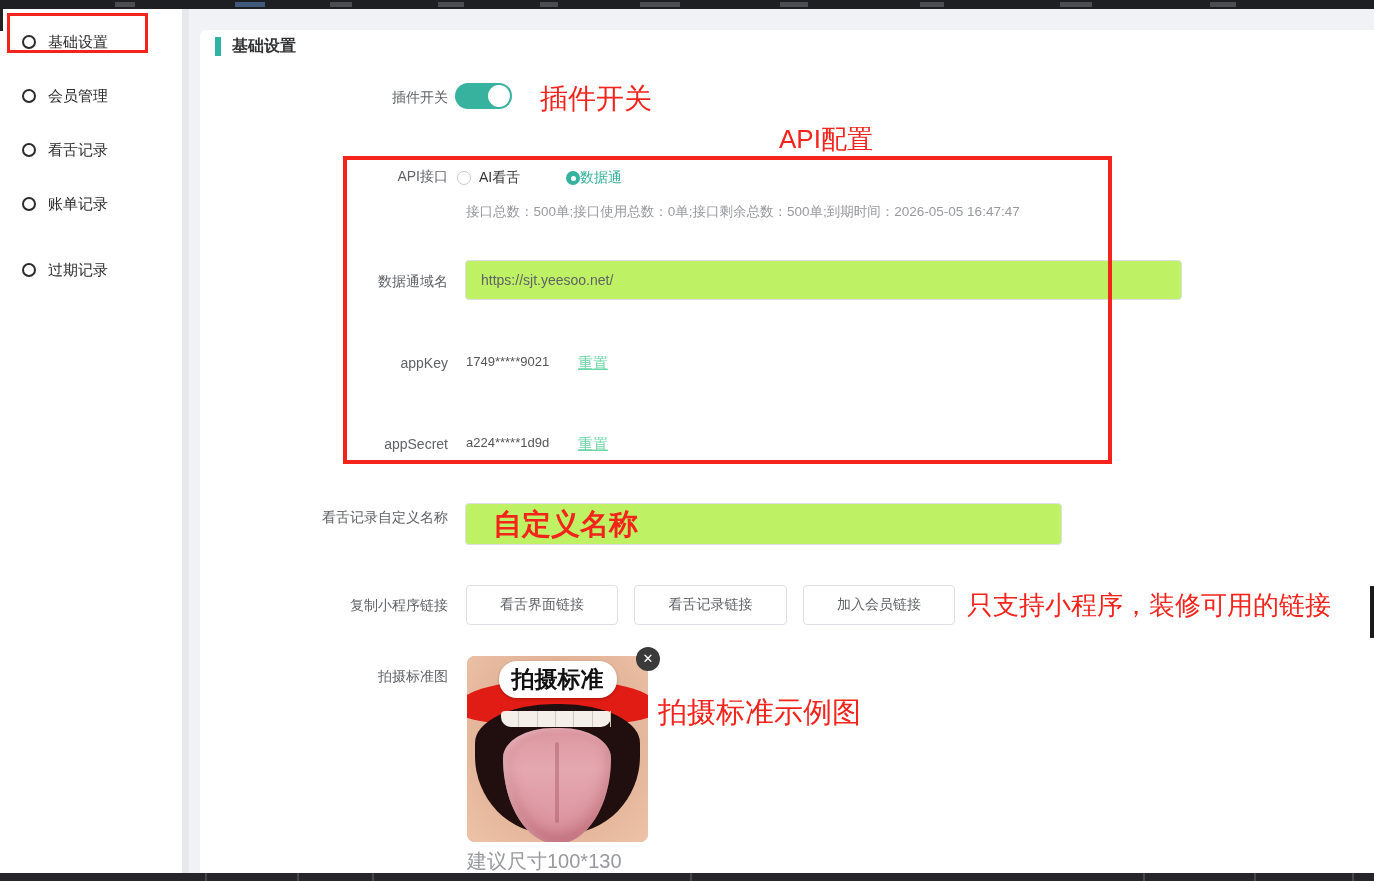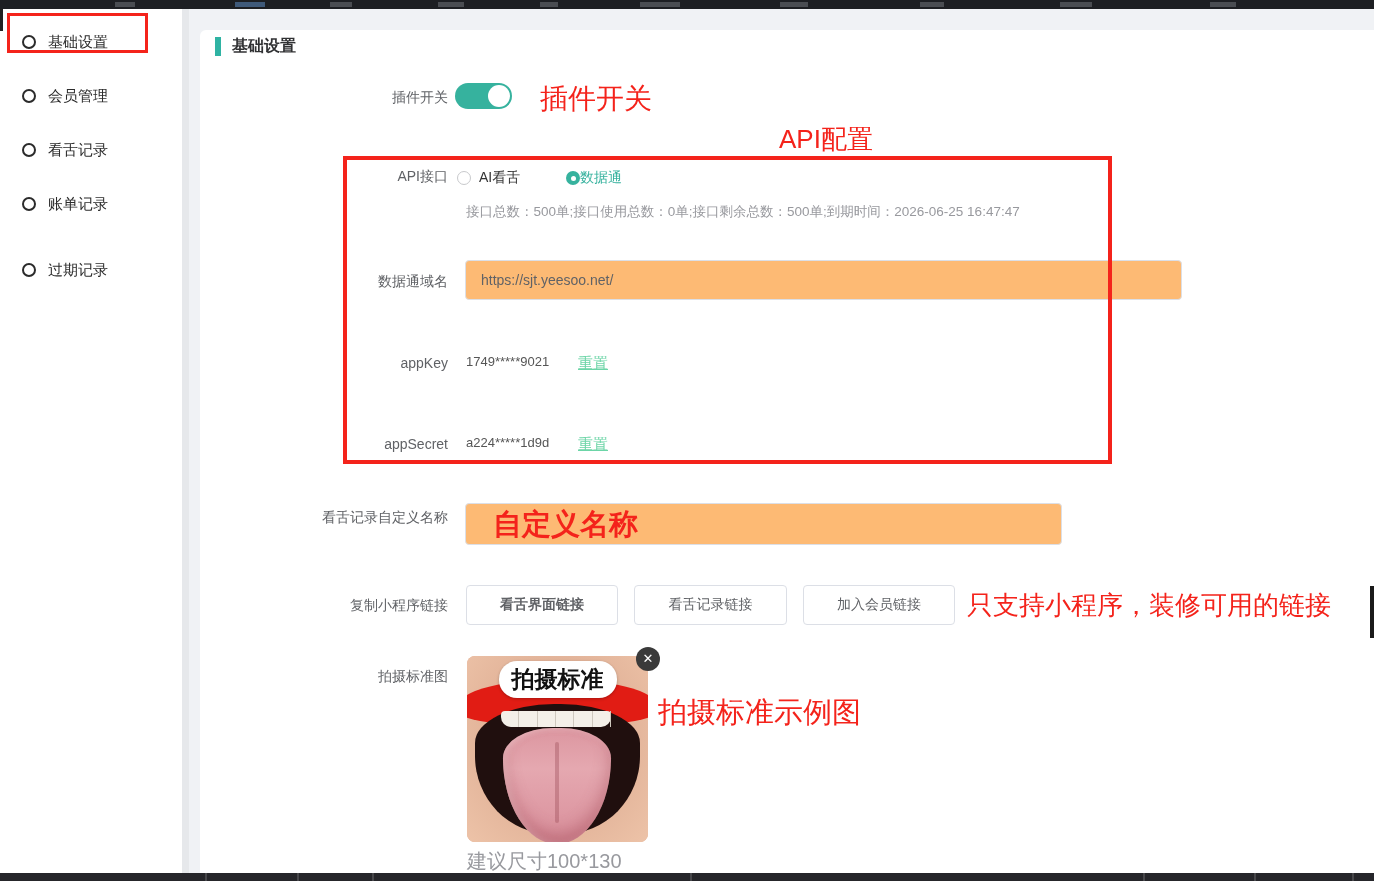--- a/index.html
+++ b/index.html
@@ -40,21 +40,21 @@
 
   
   .radio-circle { width:14px; height:14px; border-radius:50%; }
   .radio-off { border:1px solid #c8c9cc; background:#fff; }
   .radio-on { background:#36b29e; position:relative; }
   .radio-on::after { content:""; position:absolute; left:4.5px; top:4.5px; width:5px; height:5px; border-radius:50%; background:#fff; }
   .radio-label { font-size:14px; }
 
   .stats { font-size:13.5px; color:#98999e; }
 
-  .text-input { border:1px solid #dcdfe6; border-radius:4px; background:#fdba74; font-size:14px; color:#606266; padding:0 15px; font-family:inherit; outline:none; }
+  .text-input { border:1px solid #dcdfe6; border-radius:4px; background:#bef264; font-size:14px; color:#606266; padding:0 15px; font-family:inherit; outline:none; }
 
   .kv-value { font-size:13px; color:#555; }
   .reset-link { font-size:15px; color:#6cd5a7; text-decoration:underline; cursor:pointer; }
 
   .link-btn { height:40px; border:1px solid #dcdfe6; border-radius:4px; background:#fff; font-size:14px; color:#606266; display:flex; align-items:center; justify-content:center; cursor:pointer; }
 
   
   .photo-card { left:467px; top:656px; width:181px; height:186px; border-radius:8px; overflow:hidden; background:#e3ad92; cursor:pointer; }
   .photo-skin { position:absolute; inset:0; background:radial-gradient(ellipse at 50% 45%, #caa28c 0%, #e0b096 45%, #edc3a8 100%); }
   .lip-top { position:absolute; left:-12px; top:24px; width:205px; height:46px; background:#e11c14; border-radius:50% 50% 46% 46%/70% 70% 40% 40%; }
@@ -129,39 +129,39 @@
 
 <div class="abs flabel" style="top:168px;">API接口</div>
 <div class="abs" style="left:457px;top:169px;display:flex;align-items:center;">
   <span class="radio-circle radio-off"></span>
   <span class="radio-label" style="margin-left:8px;color:#333;">AI看舌</span>
 </div>
 <div class="abs" style="left:566px;top:169px;display:flex;align-items:center;">
   <span class="radio-circle radio-on"></span>
   <span class="radio-label" style="color:#36b29e;">数据通</span>
 </div>
-<div class="abs stats" style="left:466px;top:203px;">接口总数：500单;接口使用总数：0单;接口剩余总数：500单;到期时间：2026-06-25 16:47:47</div>
+<div class="abs stats" style="left:466px;top:203px;">接口总数：500单;接口使用总数：0单;接口剩余总数：500单;到期时间：2026-05-05 16:47:47</div>
 
 <div class="abs flabel" style="top:273px;">数据通域名</div>
 <input class="abs text-input" style="left: 465px; top: 260px; width: 717px; height: 40px;" readonly="" value="https://sjt.yeesoo.net/">
 
 <div class="abs flabel" style="top:355px;">appKey</div>
 <div class="abs kv-value" style="left:466px;top:354px;">1749*****9021</div>
 <div class="abs reset-link" style="left:578px;top:354px;">重置</div>
 
 <div class="abs flabel" style="top:436px;">appSecret</div>
 <div class="abs kv-value" style="left:466px;top:435px;">a224*****1d9d</div>
 <div class="abs reset-link" style="left:578px;top:435px;">重置</div>
 
 <div class="abs flabel" style="top:509px;">看舌记录自定义名称</div>
 <input class="abs text-input" style="left: 465px; top: 503px; width: 597px; height: 42px;" readonly="" value="">
 <div class="abs red-note" style="left:481px;top:505px;font-size:29px;font-weight:bold;margin-left:12px;">自定义名称</div>
 
 <div class="abs flabel" style="top:597px;">复制小程序链接</div>
-<div class="abs link-btn" style="left:466px;top:585px;width:152px;font-weight:bold;">
+<div class="abs link-btn" style="left:466px;top:585px;width:152px;">
   <span>看舌界面链接</span>
 </div>
 <div class="abs link-btn" style="left:634px;top:585px;width:153px;">
   <span>看舌记录链接</span>
 </div>
 <div class="abs link-btn" style="left:803px;top:585px;width:152px;">
   <span>加入会员链接</span>
 </div>
 <div class="abs red-note" style="left:967px;top:588px;font-size:26px;">只支持小程序，装修可用的链接</div>
 

